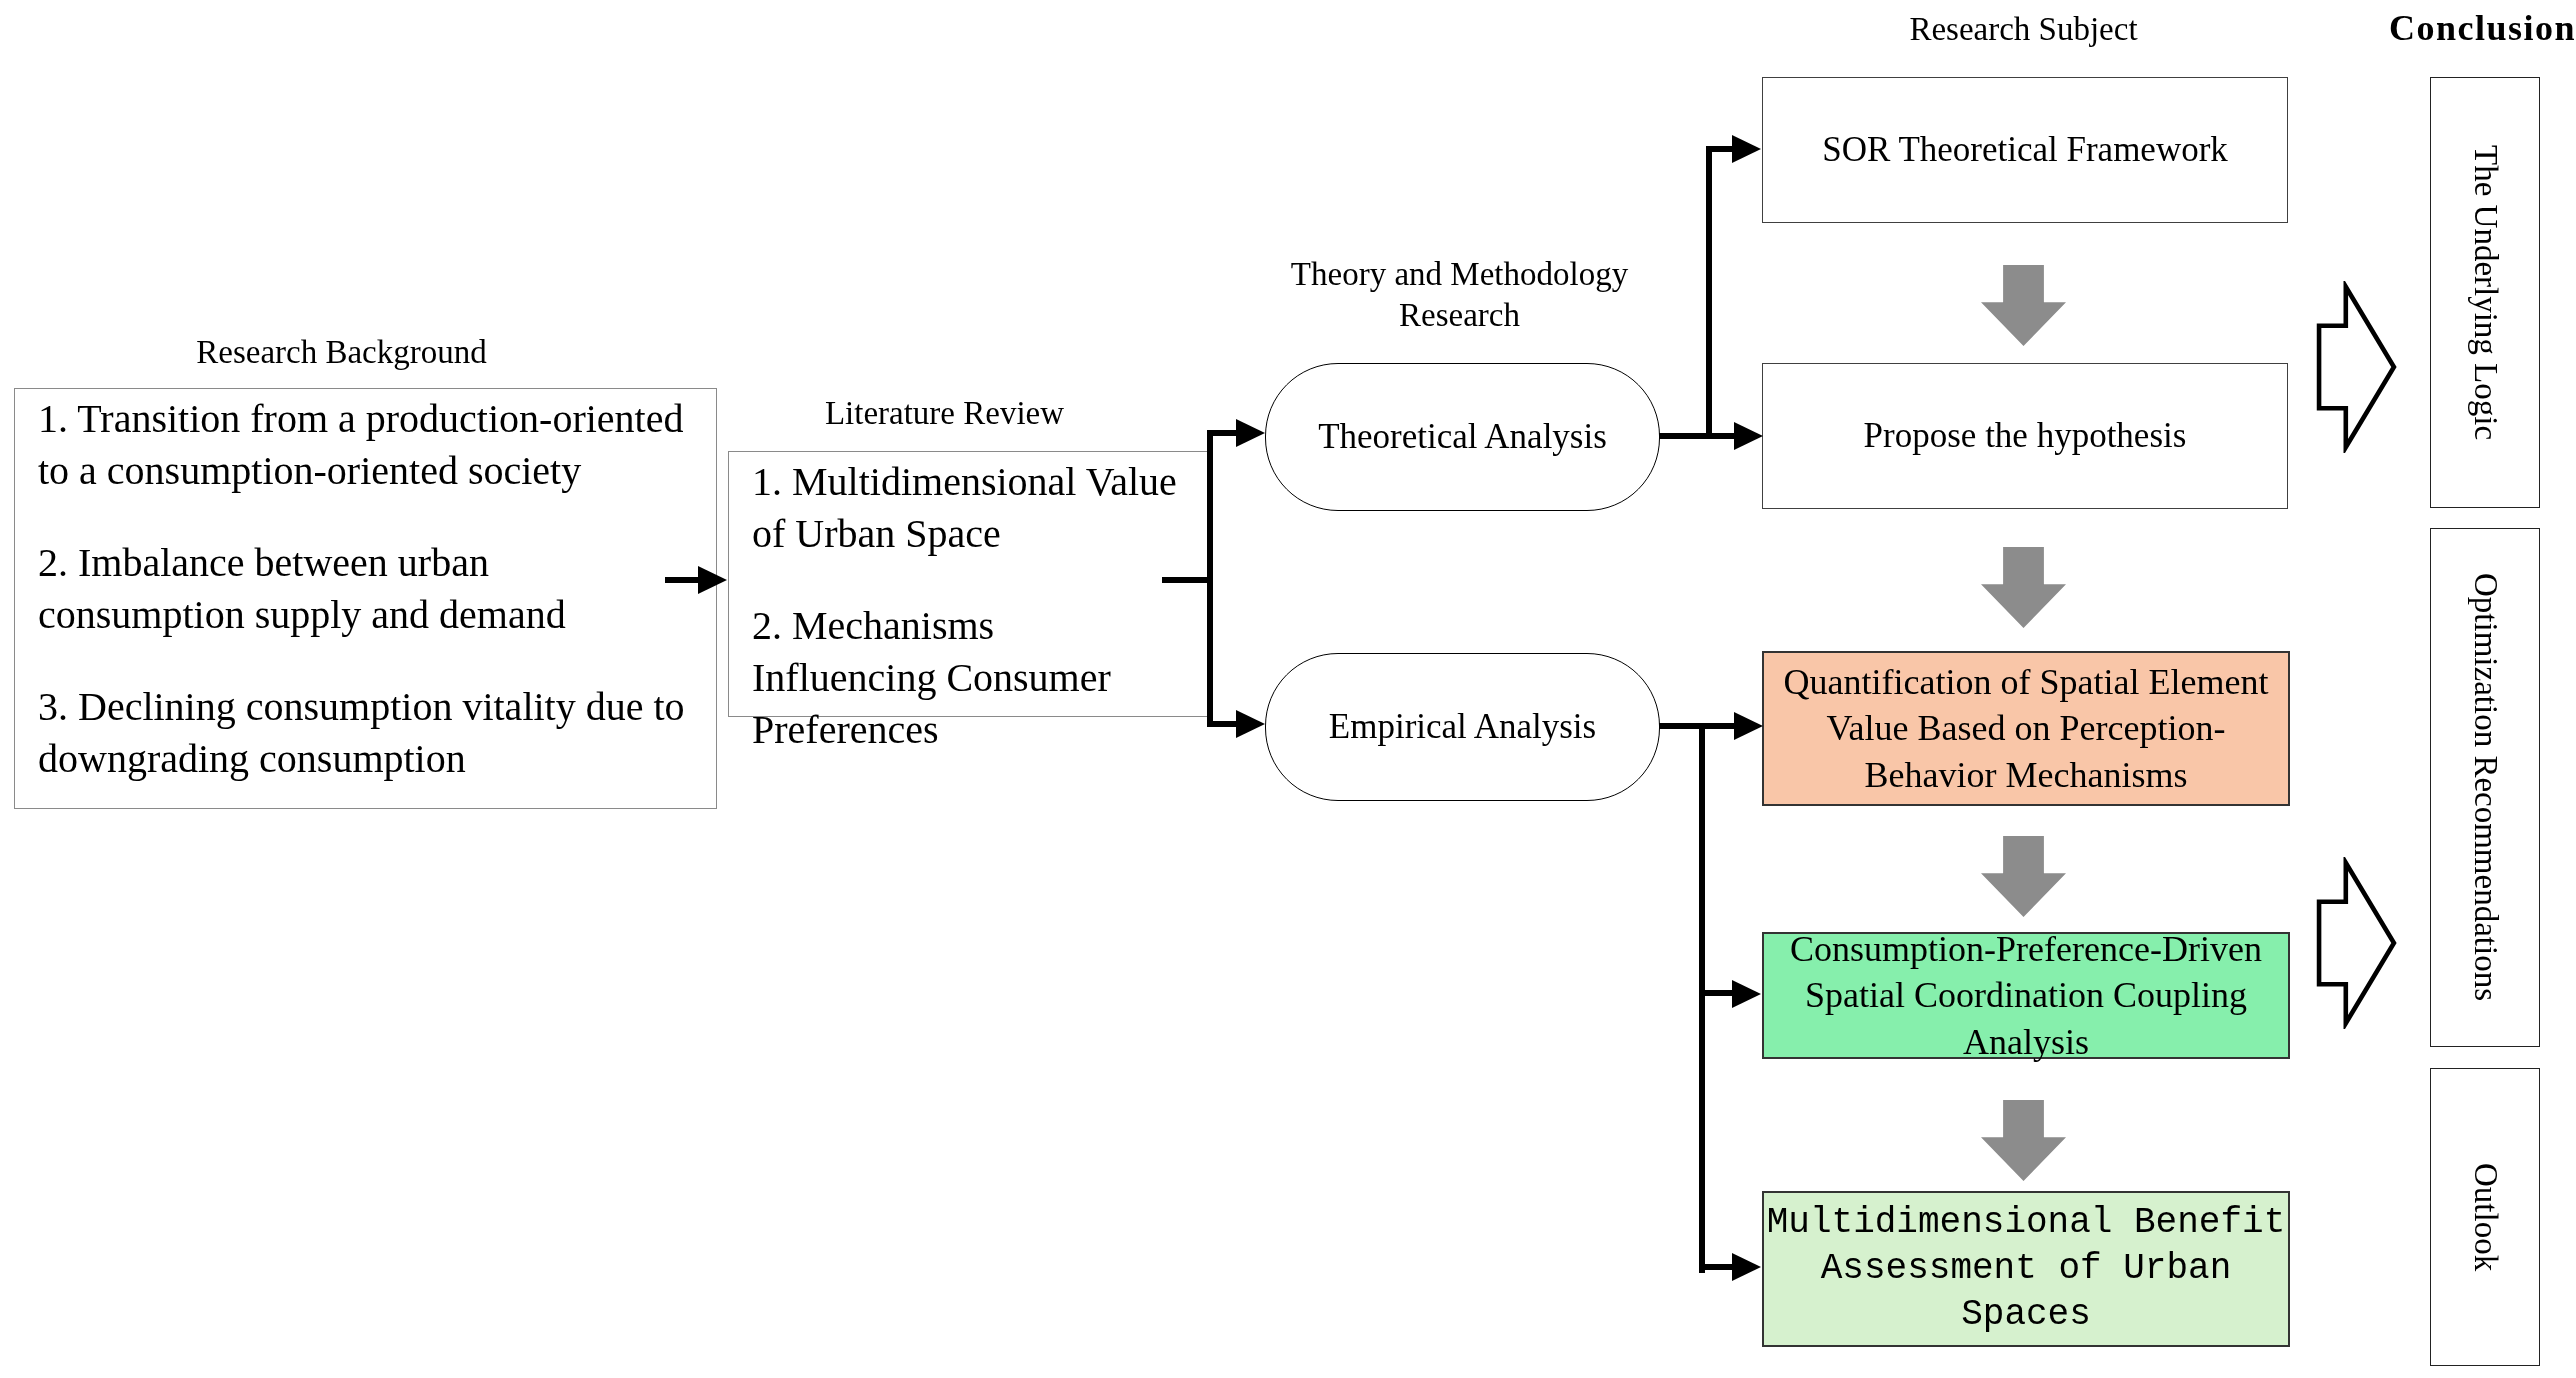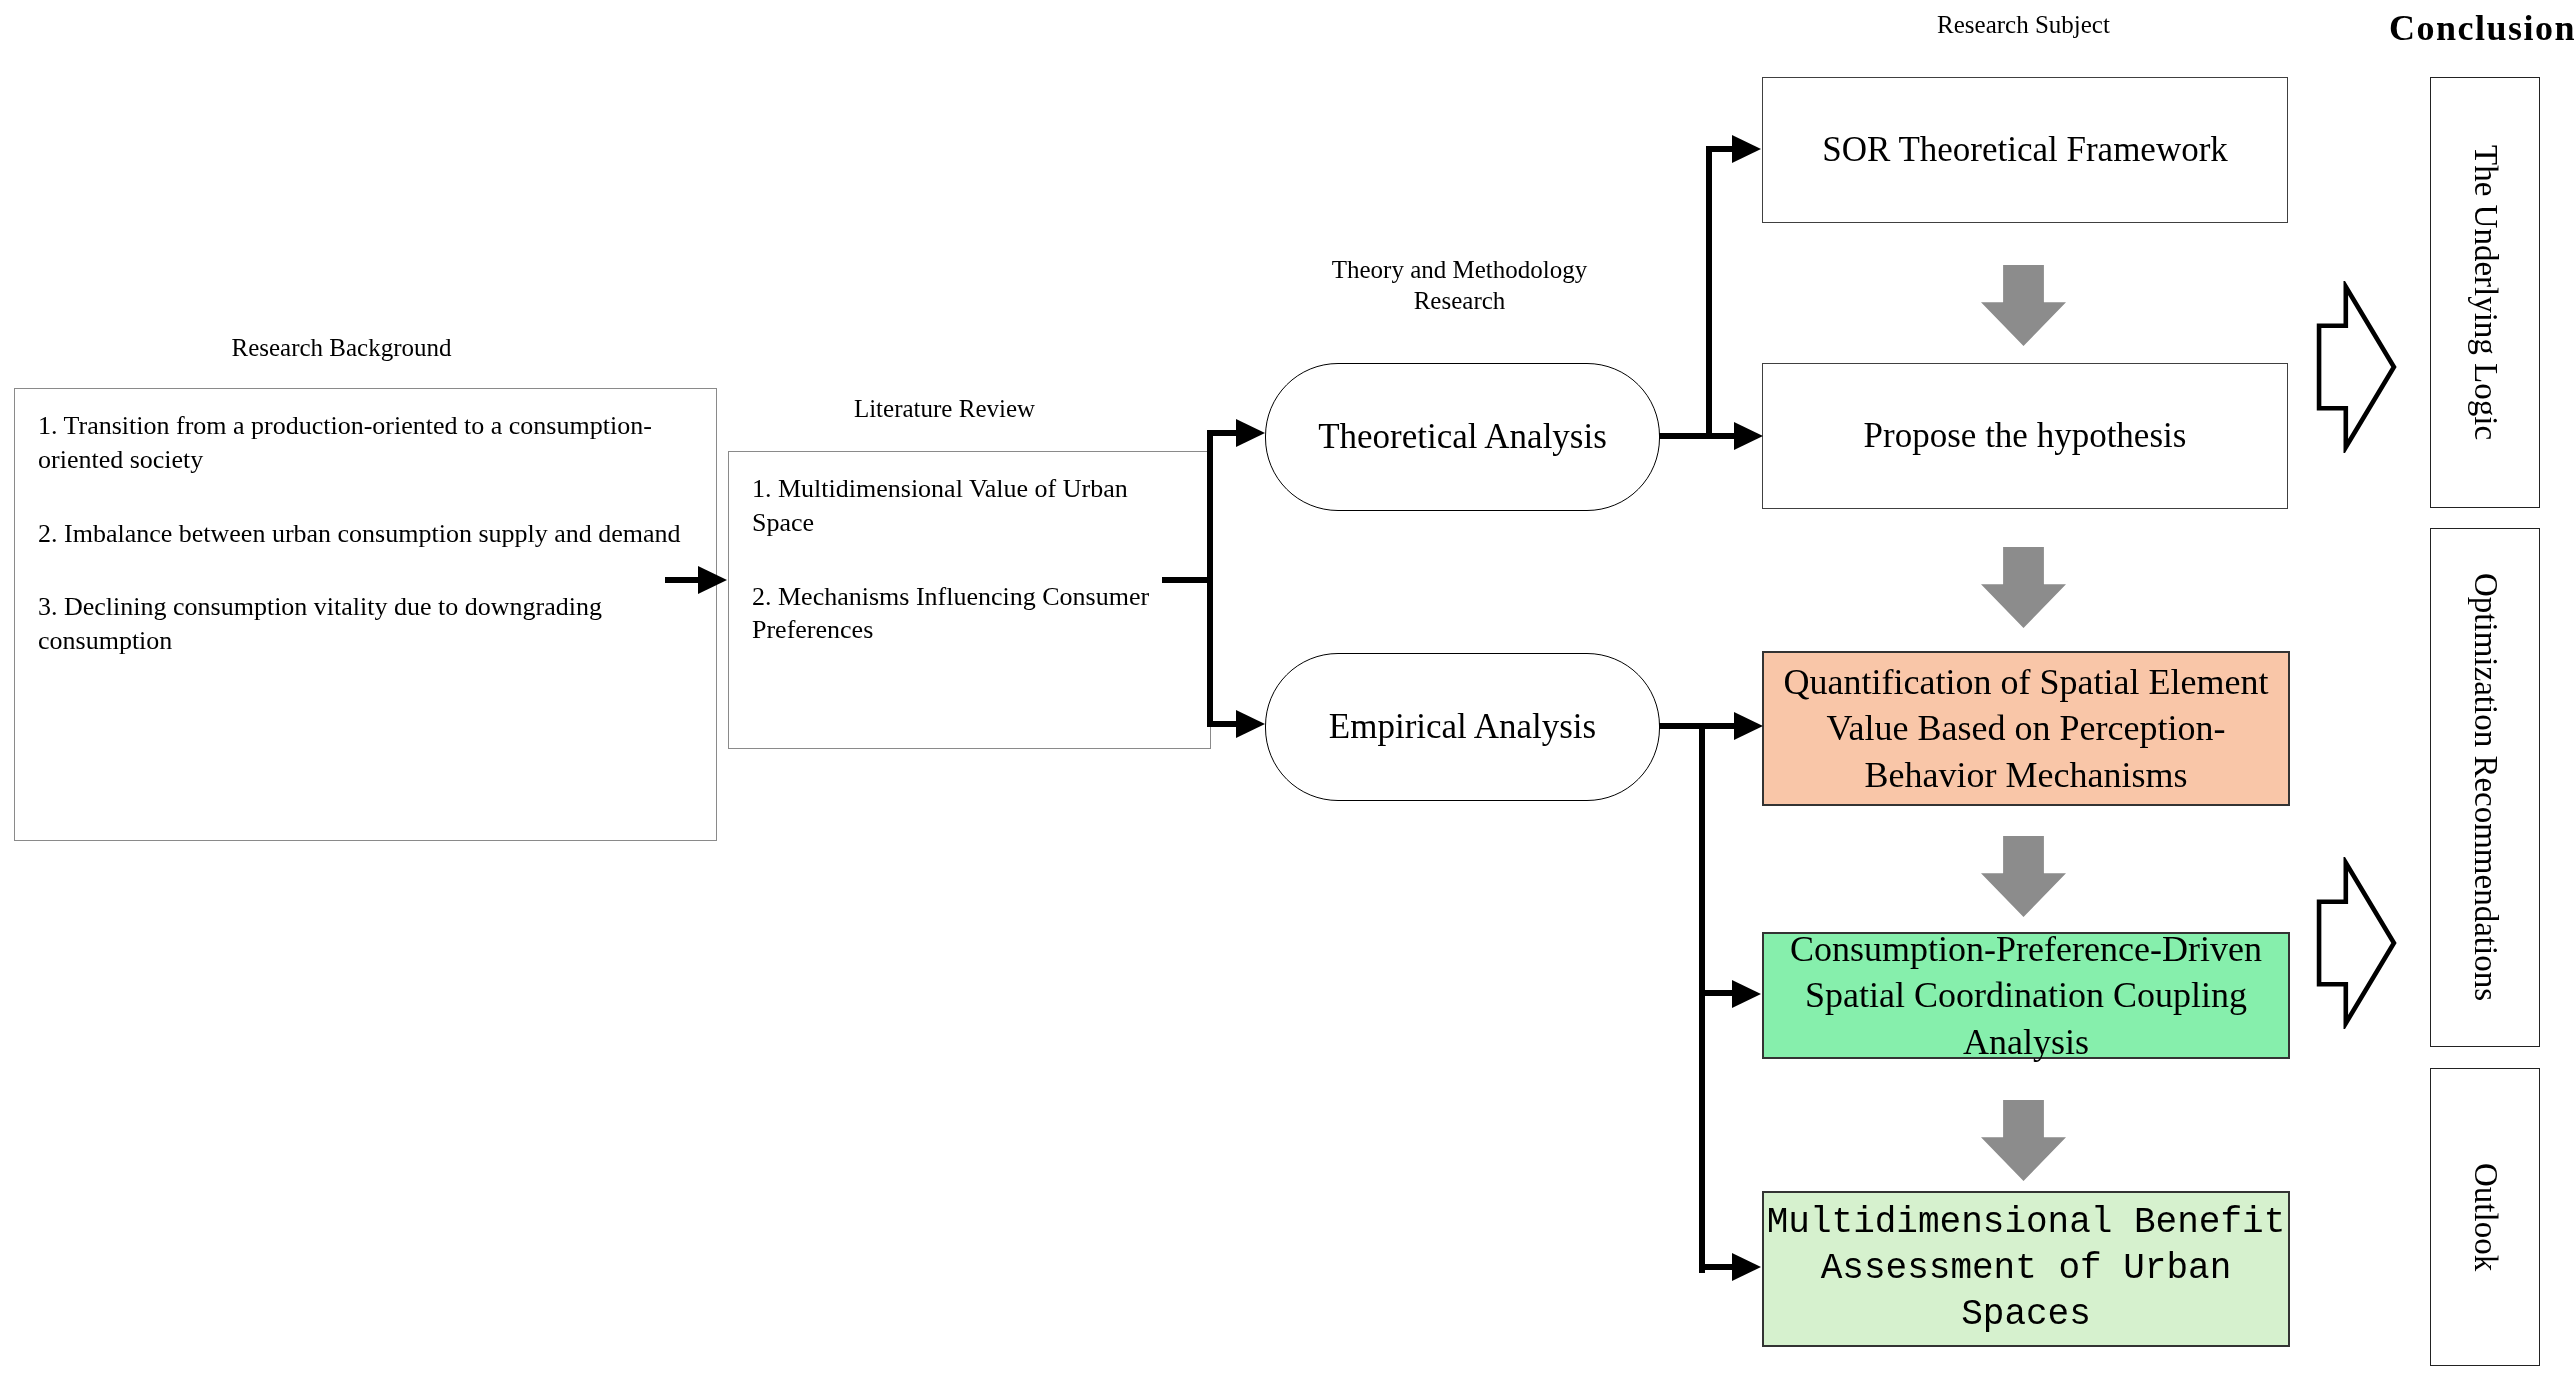--- a/index.html
+++ b/index.html
@@ -1,27 +1,27 @@
 <!DOCTYPE html>
 <html style="font-size:12.3px"><head>
 <meta charset="utf-8">
 <style>
   html,body{margin:0;padding:0;background:#ffffff;}
   body{width:2576px;height:1378px;overflow:hidden;
        font-family:"Liberation Serif","DejaVu Serif",serif;color:#000;}
   #canvas{position:relative;width:2576px;height:1378px;background:#fff;}
 
   
-  .col-title{position:absolute;text-align:center;font-size:25px;line-height:1.25;
+  .col-title{position:absolute;text-align:center;font-size:33px;line-height:1.25;
              white-space:pre-line;color:#000;}
   .col-title.bold{font-weight:700;letter-spacing:1.5px;font-size:36px;}
 
   
   .list-box{position:absolute;border:1.5px solid #8a8a8a;background:#fff;
-            font-size:26px;line-height:1.3;padding:20px 23px;}
+            font-size:40px;line-height:1.3;padding:4px 23px;}
   .list-box p{margin:0 0 40px 0;}
   .list-box p:last-child{margin-bottom:0;}
 
   
   .stadium{position:absolute;border:1.5px solid #000;background:#fff;border-radius:73px;
            display:flex;align-items:center;justify-content:center;
            font-size:35px;text-align:center;}
 
   
   .subj-box{position:absolute;border:1.5px solid #404040;background:#fff;

